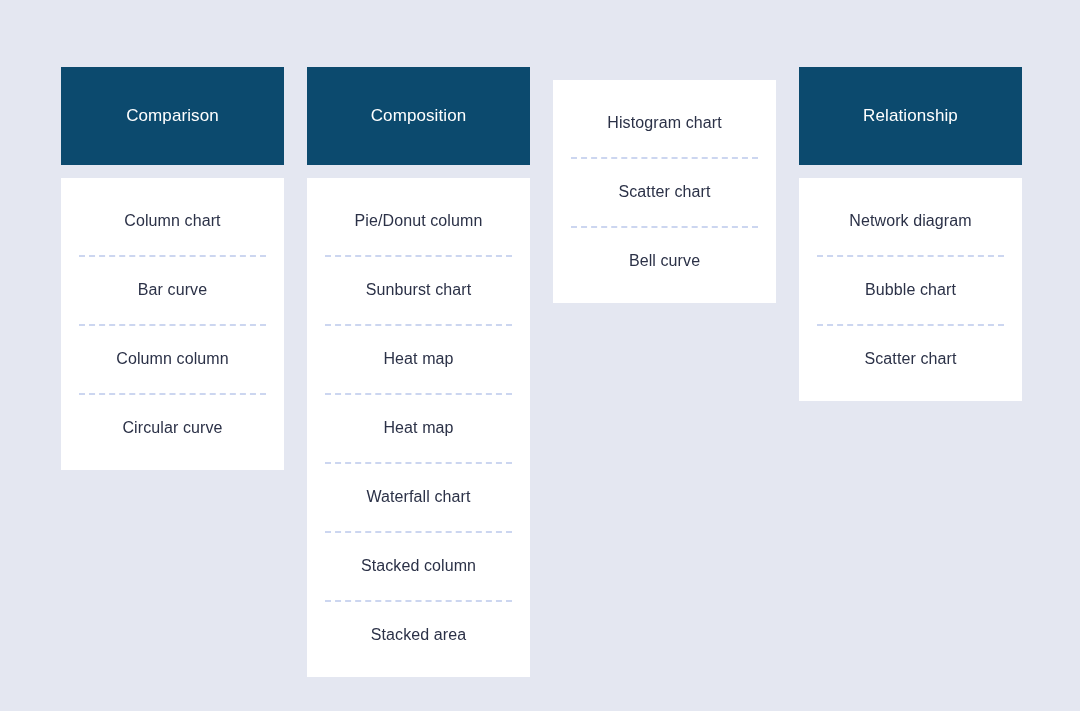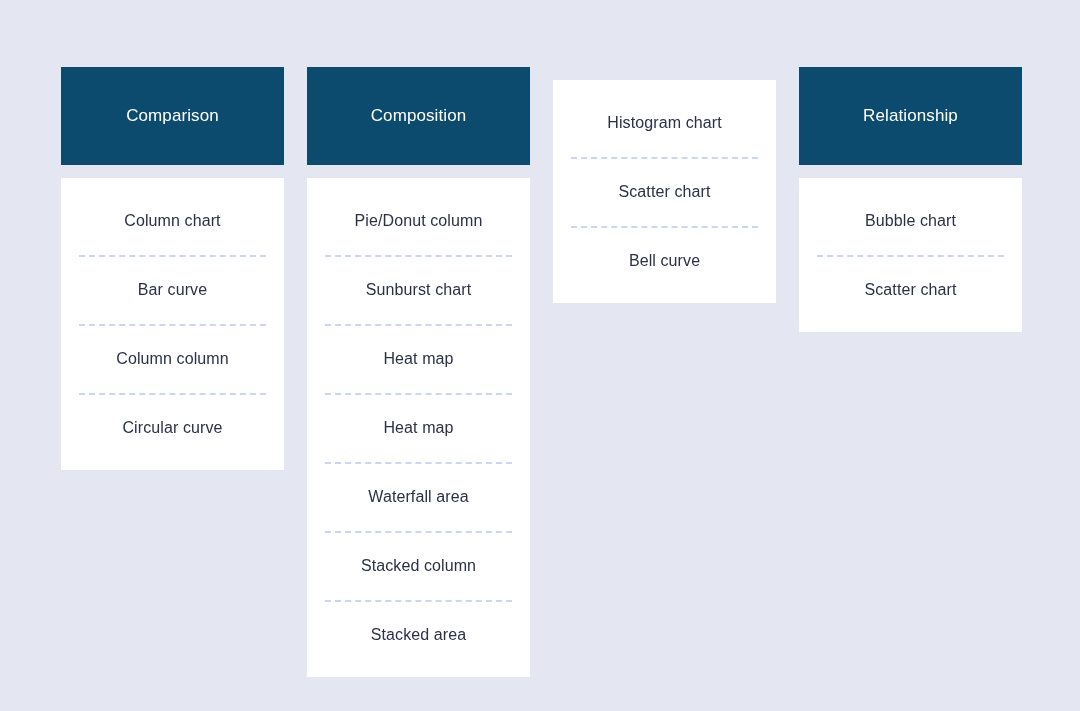--- a/index.html
+++ b/index.html
@@ -109,21 +109,21 @@
         <div class="chart-item">
           <span>Sunburst chart</span>
         </div>
         <div class="chart-item">
           <span>Heat map</span>
         </div>
         <div class="chart-item">
           <span>Heat map</span>
         </div>
         <div class="chart-item">
-          <span>Waterfall area</span>
+          <span>Waterfall chart</span>
         </div>
         <div class="chart-item">
           <span>Stacked column</span>
         </div>
         <div class="chart-item">
           <span>Stacked area</span>
         </div>
       </div>
     </div>
     <div class="category-column">
@@ -138,20 +138,23 @@
           <span>Bell curve</span>
         </div>
       </div>
     </div>
     <div class="category-column">
       <div class="category-header">
         <span>Relationship</span>
       </div>
       <div class="chart-list">
         <div class="chart-item">
+          <span>Network diagram</span>
+        </div>
+        <div class="chart-item">
           <span>Bubble chart</span>
         </div>
         <div class="chart-item">
           <span>Scatter chart</span>
         </div>
       </div>
     </div>
   </div>
 
 </body></html>

